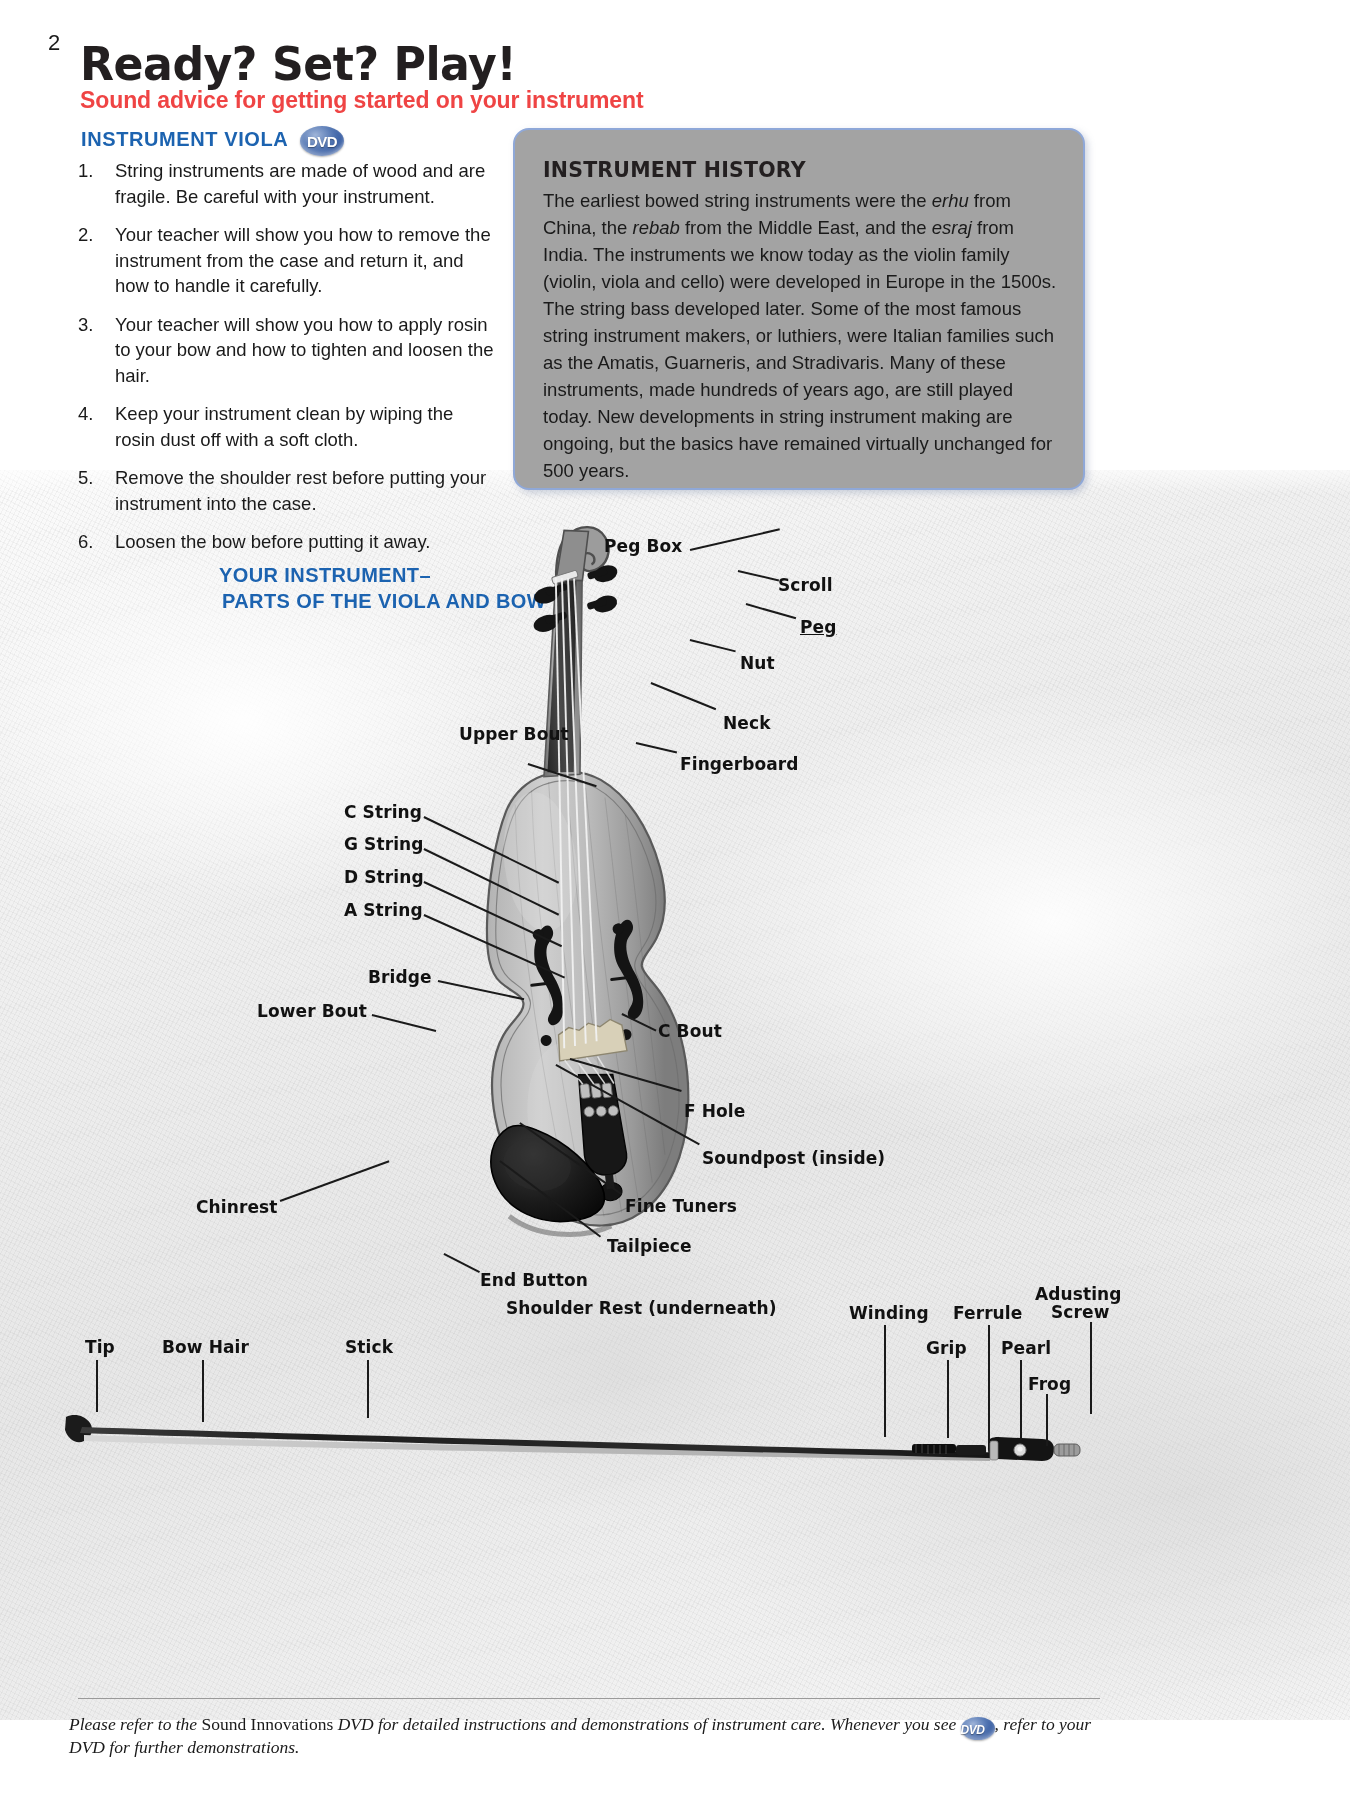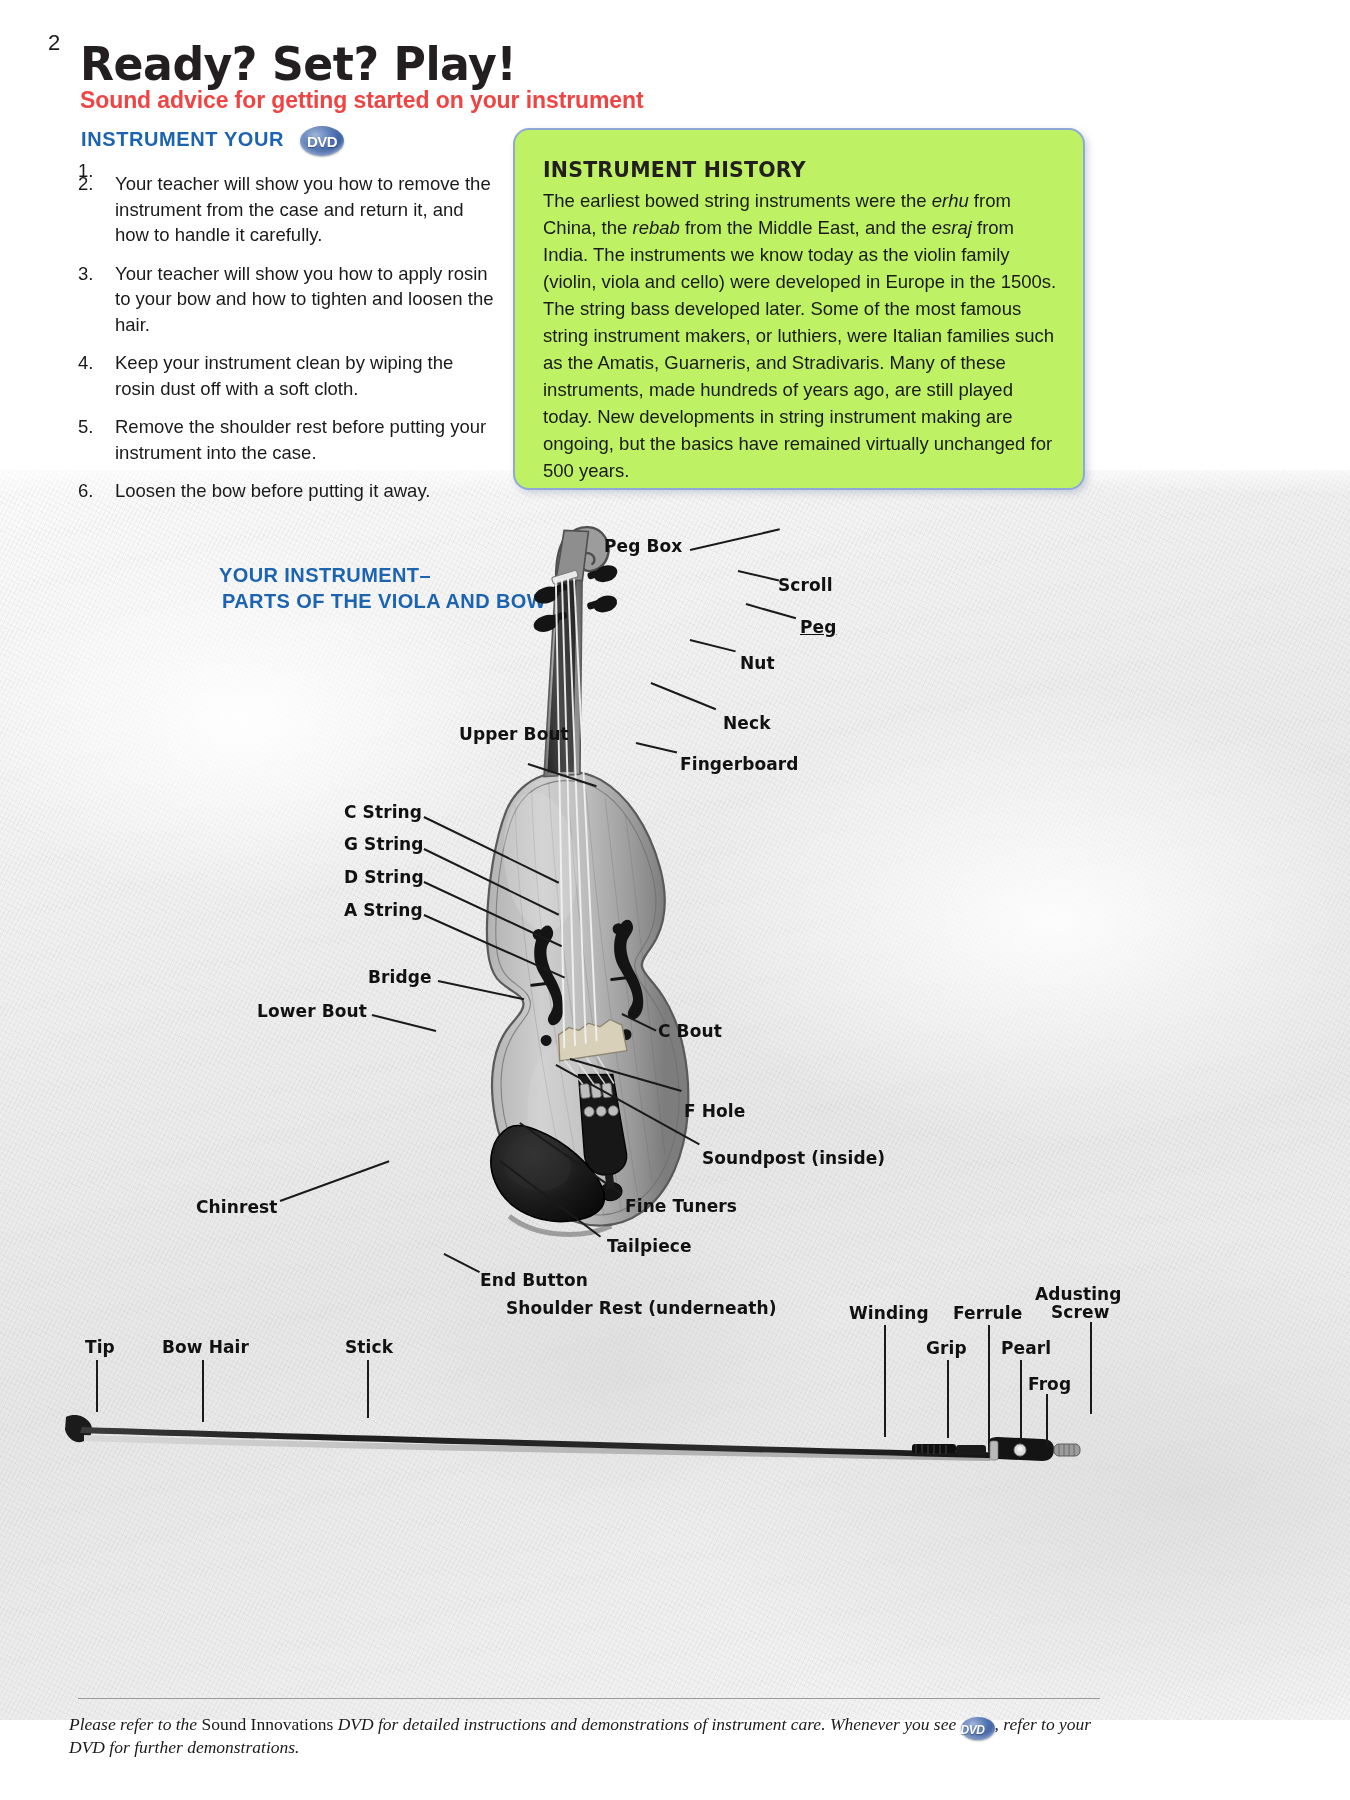--- a/index.html
+++ b/index.html
@@ -74,21 +74,21 @@
     position:relative;padding-left:37px;margin-bottom:13px;
     font-size:18.5px;line-height:25.5px;color:#1a1a1a;
   }
   .care-list li .num{
     position:absolute;left:0;top:0;width:28px;text-align:left;
   }
 
   
   .history-box{
     position:absolute;left:513px;top:128px;width:572px;height:362px;
-    border:2px solid #8fa8d8;border-radius:16px;background:#bef264;
+    border:2px solid #8fa8d8;border-radius:16px;background:#a3a3a3;
     box-shadow:3px 3px 7px rgba(120,135,170,.35);
     box-sizing:border-box;
   }
   .history-title{
     position:absolute;left:28px;top:28px;
     font-family:"DejaVu Sans", sans-serif;
     font-weight:bold;font-size:20.5px;color:#231f20;letter-spacing:.2px;
   }
   .history-body{
     position:absolute;left:28px;top:57px;width:516px;
@@ -137,27 +137,27 @@
 <body>
 
 <div id="paper-texture"></div>
 <div id="paper-fade"></div>
 
 <div class="page-num">2</div>
 
 <div class="main-title">Ready? Set? Play!</div>
 <div class="sub-title">Sound advice for getting started on your instrument</div>
 
-<div class="care-head">INSTRUMENT YOUR</div>
+<div class="care-head">INSTRUMENT VIOLA</div>
 <div class="dvd-badge" id="dvd-head">
   <span>DVD</span>
 </div>
 
 <ul class="care-list">
-  <li><span class="num">1.</span></li>
+  <li><span class="num">1.</span><span>String instruments are made of wood and are fragile. Be careful with your instrument.</span></li>
   <li><span class="num">2.</span><span>Your teacher will show you how to remove the instrument from the case and return it, and how to handle it carefully.</span></li>
   <li><span class="num">3.</span><span>Your teacher will show you how to apply rosin to your bow and how to tighten and loosen the hair.</span></li>
   <li><span class="num">4.</span><span>Keep your instrument clean by wiping the rosin dust off with a soft cloth.</span></li>
   <li><span class="num">5.</span><span>Remove the shoulder rest before putting your instrument into the case.</span></li>
   <li><span class="num">6.</span><span>Loosen the bow before putting it away.</span></li>
 </ul>
 
 <div class="history-box">
   <div class="history-title">INSTRUMENT HISTORY</div>
   <div class="history-body"><span>The earliest bowed string instruments were the </span><i>erhu</i><span> from China, the </span><i>rebab</i><span> from the Middle East, and the </span><i>esraj</i><span> from India. The instruments we know today as the violin family (violin, viola and cello) were developed in Europe in the 1500s. The string bass developed later. Some of the most famous string instrument makers, or luthiers, were Italian families such as the Amatis, Guarneris, and Stradivaris. Many of these instruments, made hundreds of years ago, are still played today. New developments in string instrument making are ongoing, but the basics have remained virtually unchanged for 500 years.</span></div>

